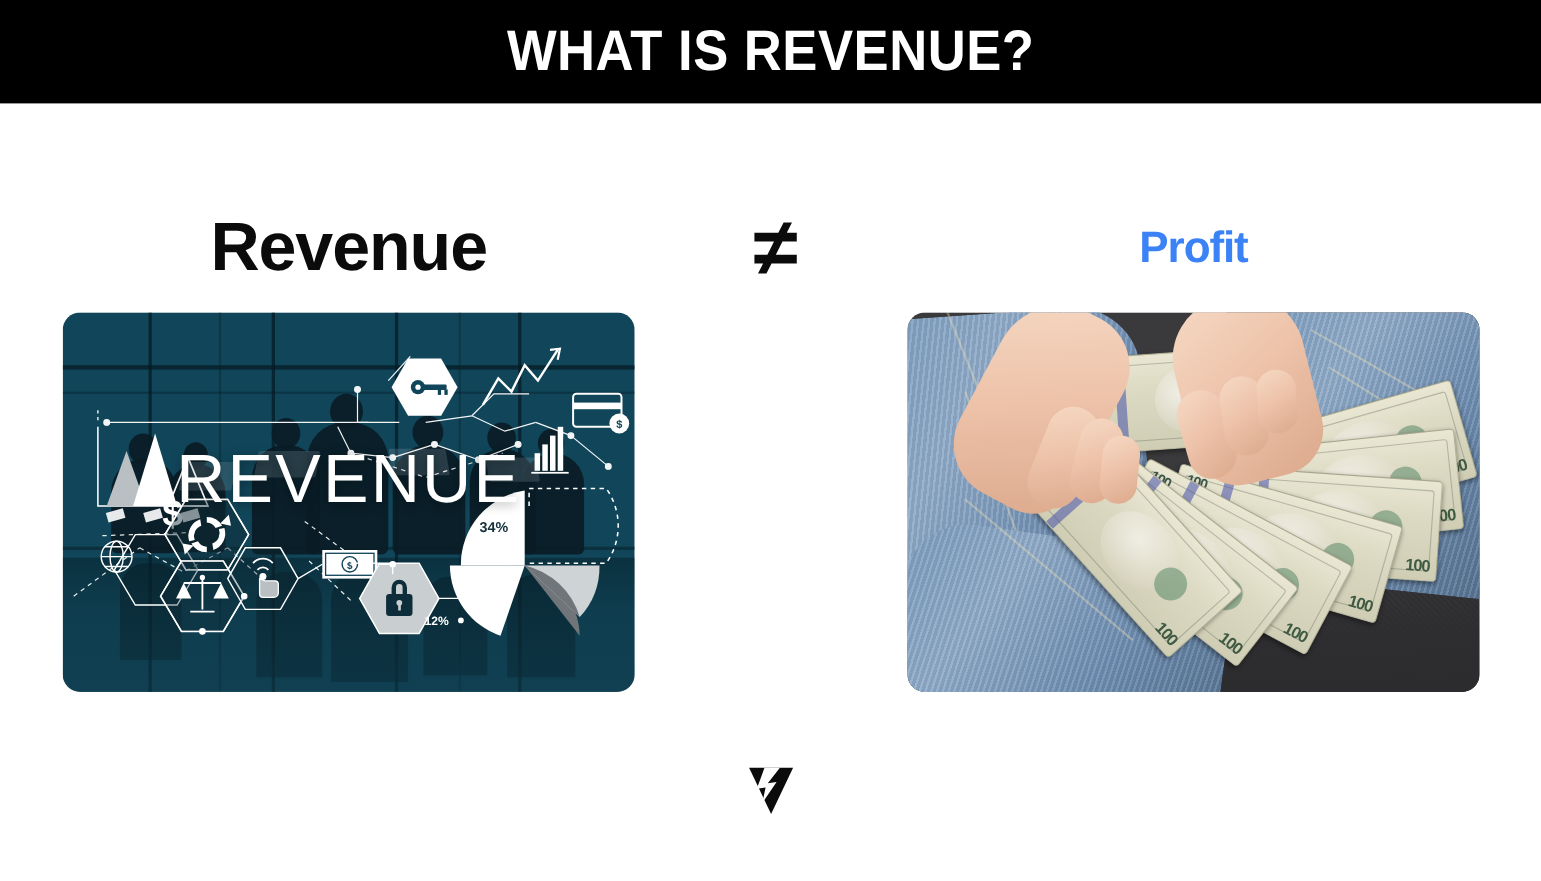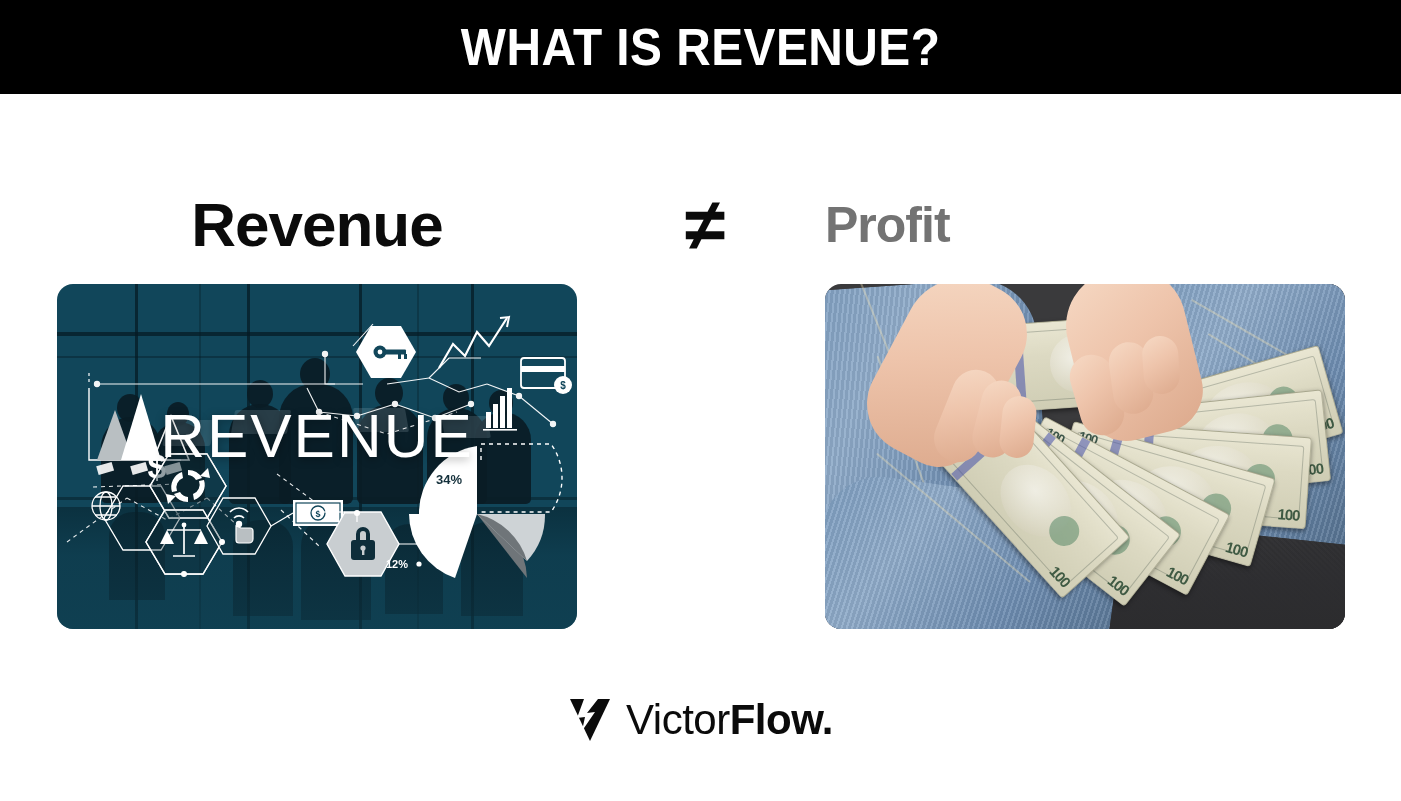--- a/index.html
+++ b/index.html
@@ -41,21 +41,22 @@
     line-height:100px;
   }
   .h-neq{
     position:absolute; left:640px; top:0; width:130px;
     text-align:center;
     font-size:74px; font-weight:bold; color:#0b0b0b;
     line-height:100px;
   }
   .h-profit{
     position:absolute; left:825px; top:0; width:520px;
-    font-size:50px; font-weight:bold; color:#737373;
+    text-align:center;
+    font-size:40px; font-weight:bold; color:#3b82f6;
     letter-spacing:-1px;
     line-height:100px;
   }
 
   
   .card{
     position:absolute;
     border-radius:16px;
     overflow:hidden;
   }
@@ -527,16 +528,13 @@
     <div class="skin" style="left:286px; top:58px; width:40px; height:72px; transform:rotate(-8deg); border-radius:20px;"></div>
     <div class="skin" style="left:318px; top:52px; width:36px; height:58px; transform:rotate(-4deg); border-radius:18px;"></div>
   </div>
 </div>
 
 <div class="logo">
   <svg class="logo-mark" viewBox="0 0 44 46">
     <path d="M2 2 L42 2 L22 44 Z" fill="#0b0b0b"></path>
     <path d="M16 2 L30 2 L19 16 L27 15 L14 34 L17 20 L9 21 Z" fill="#ffffff"></path>
   </svg>
-  <div class="logo-text">
-    <span class="lt-light">Victor</span><span class="lt-bold">Flow.</span>
-  </div>
 </div>
 
 </body></html>

